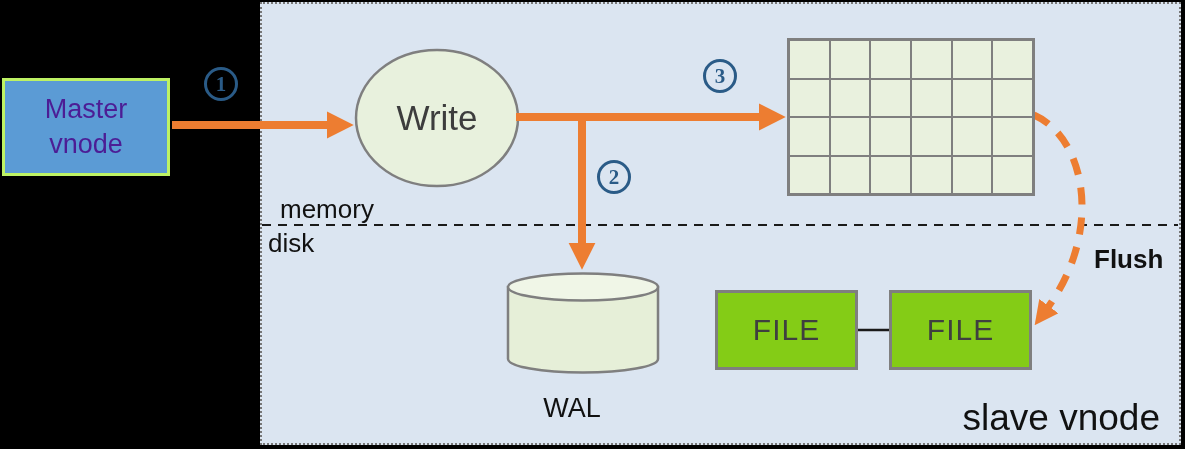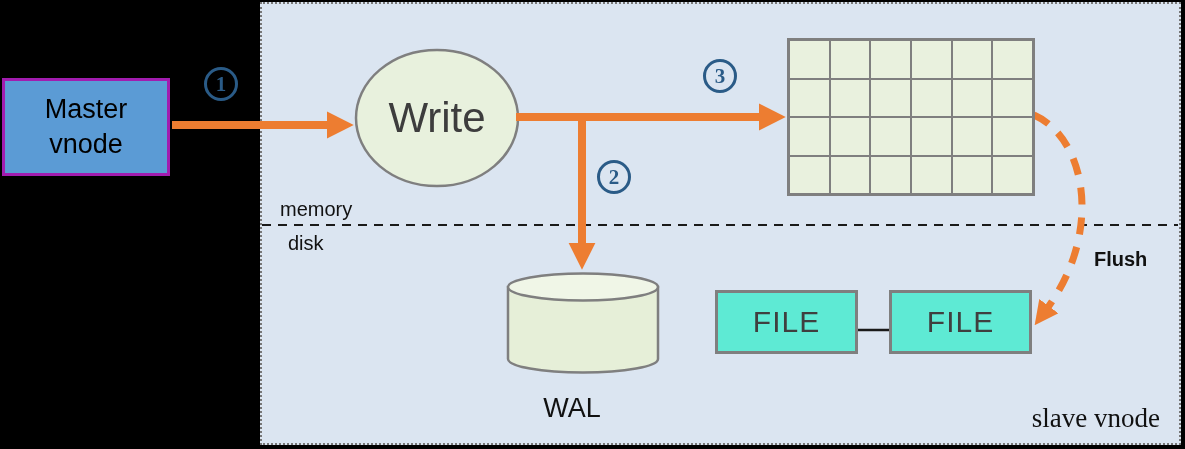--- a/index.html
+++ b/index.html
@@ -3,54 +3,54 @@
 <meta charset="utf-8">
 <style>
   html,body{margin:0;padding:0;background:#000;}
   .stage{position:relative;width:1185px;height:449px;background:#000;overflow:hidden;
          font-family:"Liberation Sans", sans-serif;}
   .panel{position:absolute;left:260px;top:2px;width:921px;height:443px;
          background:#DBE5F1;border:2px dotted #777;box-sizing:border-box;}
   .overlay{position:absolute;left:0;top:0;width:1185px;height:449px;}
 
   .master-box{position:absolute;left:2px;top:78px;width:168px;height:98px;
-              background:#5B9BD5;border:3px solid #a21caf;box-sizing:border-box;
-              color:#000000;font-size:27px;line-height:1.28;display:flex;
+              background:#5B9BD5;border:3px solid #bef264;box-sizing:border-box;
+              color:#4c1d95;font-size:27px;line-height:1.28;display:flex;
               align-items:center;justify-content:center;text-align:center;
               white-space:pre-line;}
   .write-label{position:absolute;left:357px;top:95px;width:160px;height:46px;
                display:flex;align-items:center;justify-content:center;
-               font-size:42px;color:#3D3D3D;}
+               font-size:35px;color:#3D3D3D;}
   .badge{position:absolute;width:34px;height:34px;border:3px solid #2A5B87;
          border-radius:50%;box-sizing:border-box;color:#2A5B87;
          display:flex;align-items:center;justify-content:center;
          font-family:"Liberation Serif", serif;font-weight:bold;font-size:21px;}
   .badge1{left:204px;top:67px;}
   .badge2{left:597px;top:160px;}
   .badge3{left:703px;top:59px;}
 
   .memtable{position:absolute;left:787px;top:38px;width:248px;height:158px;
             box-sizing:border-box;border:3px solid #7F7F7F;background:#7F7F7F;
             display:grid;grid-template-columns:repeat(6,1fr);
             grid-template-rows:repeat(4,1fr);gap:2px;}
   .memtable .cell{background:#E9F1DE;}
 
-  .file-box{position:absolute;top:290px;width:143px;height:64px;
-            background:#5eead4;border:3px solid #7F7F7F;box-sizing:border-box;
+  .file-box{position:absolute;top:290px;width:143px;height:80px;
+            background:#84cc16;border:3px solid #7F7F7F;box-sizing:border-box;
             display:flex;align-items:center;justify-content:center;
             font-size:30px;color:#3F3F3F;letter-spacing:1px;}
   .file-left{left:715px;}
   .file-right{left:889px;}
 
-  .lbl{position:absolute;color:#111;font-size:20px;line-height:28px;}
+  .lbl{position:absolute;color:#111;font-size:26px;line-height:28px;}
   .lbl-memory{left:280px;top:195px;}
-  .lbl-disk{left:288px;top:229px;}
+  .lbl-disk{left:268px;top:229px;}
   .lbl-wal{left:496px;top:394px;width:152px;text-align:center;font-size:27px;}
   .lbl-flush{left:1094px;top:245px;font-weight:bold;}
-  .lbl-slave{left:960px;top:404px;width:200px;text-align:right;font-size:27px;font-family:Liberation Serif, serif;}
+  .lbl-slave{left:960px;top:404px;width:200px;text-align:right;font-size:37px;}
 </style>
 </head>
 <body>
 
 <div class="stage">
 
   <div class="panel"></div>
 
   <svg class="overlay" viewBox="0 0 1185 449" xmlns="http://www.w3.org/2000/svg">
     <defs>

